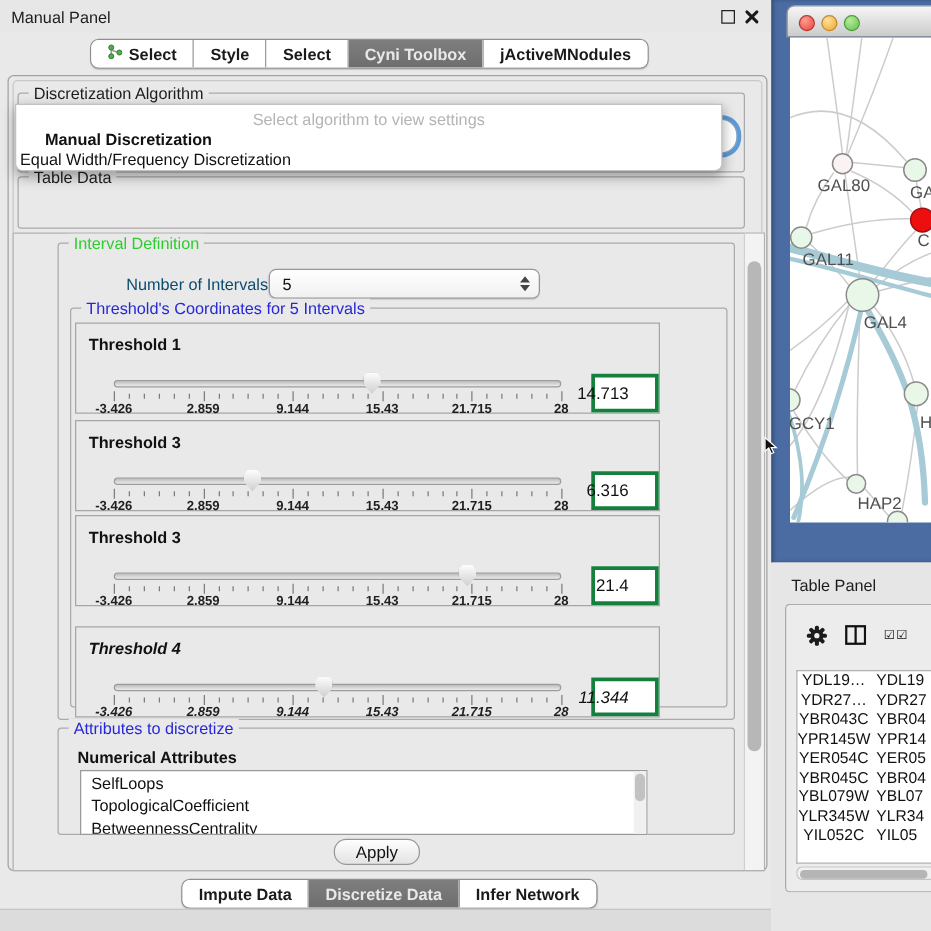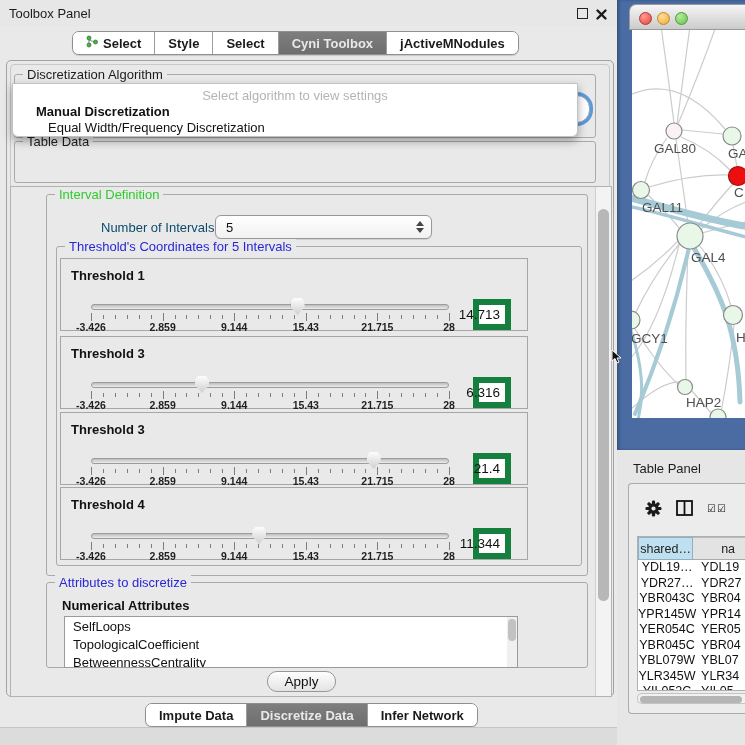--- a/index.html
+++ b/index.html
@@ -53,21 +53,21 @@
   .slider-area { position:absolute; left:30px; top:40px; width:358px; height:33px; }
   .track { position:absolute; left:0; top:5px; width:100%; height:6px; background:linear-gradient(#bdbdbd,#ececec); border:1px solid #9c9c9c; border-radius:3px; }
   .handle { position:absolute; top:-1px; width:14px; height:17px; background:linear-gradient(#fdfdfd,#cfcfcf);
             clip-path:polygon(22% 0,78% 0,100% 22%,100% 55%,50% 100%,0 55%,0 22%);
             filter:drop-shadow(0 0 1px #777); }
   .ticks { position:absolute; left:0; top:14px; width:100%; height:9px; }
   .tick { position:absolute; top:2px; width:1px; height:4px; background:#7d7d7d; }
   .tick.major { top:0; height:8px; }
   .ticklabels { position:absolute; left:0; top:22px; width:100%; height:12px; }
   .ticklabel { position:absolute; transform:translateX(-50%); font-size:10.5px; font-weight:bold; color:#1f1f1f; white-space:nowrap; }
-  .thr-value { position:absolute; left:412px; top:40px; width:38px; height:31px; background:#fff; border:6px solid #15803d; font-size:13.5px; color:#111; display:flex; align-items:center; justify-content:flex-end; padding-right:5px; }
+  .thr-value { position:absolute; left:412px; top:40px; width:54px; height:31px; background:#fff; border:3px solid #15803d; font-size:13.5px; color:#111; display:flex; align-items:center; justify-content:flex-end; padding-right:21px; }
 
   
   #attr-list { position:absolute; left:64px; top:616px; width:454px; height:52px; background:#fff; border:1px solid #9a9a9a; overflow:hidden; font-size:13px; color:#111; }
   #attr-list .li { padding:1.5px 0 1.5px 8px; white-space:nowrap; }
   #attr-scroll { position:absolute; left:507px; top:617px; width:10px; height:50px; background:#f0f0f0; }
   #attr-thumb { position:absolute; left:1px; top:2px; width:8px; height:22px; background:#c2c2c2; border-radius:4px; }
 
   #apply-btn { position:absolute; left:267px; top:671px; width:69px; height:21px; background:linear-gradient(#fefefe,#e3e3e3); border:1px solid #979797; border-radius:10px; font-size:13.5px; color:#111; display:flex; align-items:center; justify-content:center; }
 
   #bottom-strip { position:absolute; left:0; top:727px; width:617px; height:18px; background:#dcdcdc; border-top:1px solid #c6c6c6; }
@@ -95,21 +95,21 @@
   #tp-hthumb { position:absolute; left:2px; top:1.5px; width:102px; height:7px; background:#b5b5b5; border-radius:4px; }
 
   #cursor { position:absolute; left:611px; top:349px; z-index:50; }
 </style>
 </head>
 <body>
 
 <div id="left-panel">
 
   <div id="titlebar">
-    <span class="title">Toolbox Panel</span>
+    <span class="title">Manual Panel</span>
     <div id="float-btn"></div>
     <div id="close-btn">
       <svg width="13" height="13">
           <path d="M2.5 2.5 L10.5 10.5 M10.5 2.5 L2.5 10.5" stroke="#1a1a1a" stroke-width="2.4" stroke-linecap="round"></path>
         </svg>
     </div>
   </div>
 
   <div class="seg-bar" style="left:72px; top:31px;">
     <div class="seg">
@@ -145,21 +145,21 @@
   </div>
   <div id="algo-focus-combo"></div>
 
   <div class="group" style="left:14px; top:141px; width:582px; height:42px;">
     <span class="gtitle">Table Data</span>
   </div>
 
   <div id="algo-popup">
     <div class="ph">Select algorithm to view settings</div>
     <div class="item b" style="top:20px;padding-left:20px;">Manual Discretization</div>
-    <div class="item" style="top:36px;margin-left:32px;">Equal Width/Frequency Discretization</div>
+    <div class="item" style="top:36px;">Equal Width/Frequency Discretization</div>
   </div>
 
   <div id="scroll-pane">
     <div class="vscroll" style="right:0; top:0; width:16px; height:509px;">
       <div class="vthumb" style="top:22px; height:392px;"></div>
     </div>
   </div>
 
   <div class="group" style="left:46px; top:194px; width:542px; height:382px;">
     <span class="gtitle green">Interval Definition</span>
@@ -320,21 +320,21 @@
             <span class="ticklabel" style="left: 20%;">2.859</span>
             <span class="ticklabel" style="left: 40%;">9.144</span>
             <span class="ticklabel" style="left: 60%;">15.43</span>
             <span class="ticklabel" style="left: 80%;">21.715</span>
             <span class="ticklabel" style="left: 100%;">28</span>
           </div>
     </div>
     <div class="thr-value">21.4</div>
   </div>
 
-  <div class="thr-box" style="top: 487px;">
+  <div class="thr-box" style="top: 501px; font-style: italic;">
     <span class="thr-label">Threshold 4</span>
     <div class="slider-area">
       <div class="track"></div>
       <div class="handle" style="left: calc(47% - 7px);"></div>
       <div class="ticks">
             <span class="tick major" style="left: 0%;"></span>
             <span class="tick" style="left: 3.33333%;"></span>
             <span class="tick" style="left: 6.66667%;"></span>
             <span class="tick" style="left: 10%;"></span>
             <span class="tick" style="left: 13.3333%;"></span>
@@ -479,24 +479,20 @@
       </span>
       <span class="abs" style="left:47px; top:16px;">
         <svg width="17" height="16" viewBox="0 0 17 16">
             <rect x="1" y="1" width="15" height="14" fill="none" stroke="#111" stroke-width="1.8"></rect>
             <line x1="8.5" y1="1" x2="8.5" y2="15" stroke="#111" stroke-width="1.8"></line>
           </svg>
       </span>
       <span class="abs" style="left:78px; top:19px; font-size:10px; color:#111; letter-spacing:1px;">☑☑</span>
     </div>
     <div id="tp-table">
-      <div id="tp-header">
-        <div class="th c1">shared…</div>
-        <div class="th c2">na</div>
-      </div>
       <div id="tp-rows">
           <div class="tr">
             <span class="td1">YDL19…</span>
             <span class="td2">YDL19</span>
           </div>
           <div class="tr">
             <span class="td1">YDR27…</span>
             <span class="td2">YDR27</span>
           </div>
           <div class="tr">

